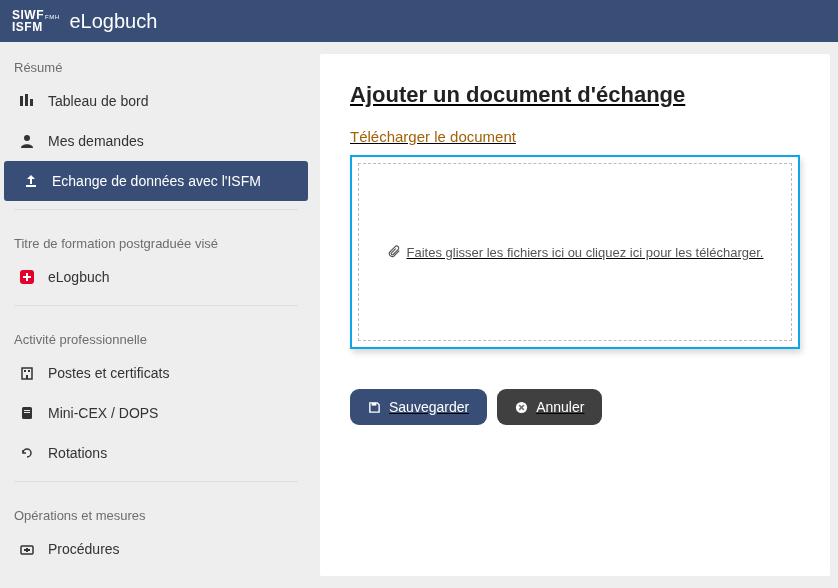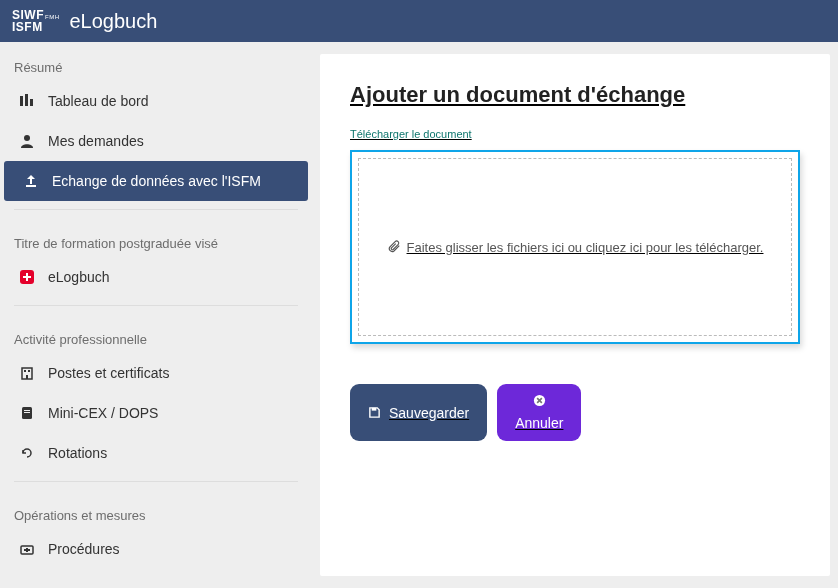--- a/index.html
+++ b/index.html
@@ -87,22 +87,22 @@
     border-radius: 2px;
     text-decoration: underline;
   }
   .page-title {
     font-size: 22px;
     color: #222;
     font-weight: 600;
     margin-bottom: 20px;
   }
   .field-label {
-    font-size: 11px;
-    color: #0f766e;
+    font-size: 15px;
+    color: #a16207;
     margin-bottom: 10px;
   }
   .upload-wrap {
     border: 2px solid #0ea5e9;
     padding: 6px;
     margin-bottom: 40px;
     box-shadow: 2px 4px 6px rgba(0,0,0,0.15);
   }
   .upload-inner {
     border: 1px dashed #bbb;
@@ -128,21 +128,21 @@
     align-items: center;
     gap: 8px;
     padding: 10px 18px;
     font-size: 14px;
     border: none;
     border-radius: 9px;
     cursor: pointer;
     color: #fff;
   }
   .btn-primary { background: #384e77; }
-  .btn-secondary { background: #6d28d9; flex-direction: column; }
+  .btn-secondary { background: #404040; }
   .btn .bicon {
     font-size: 13px;
     display:inline-flex;
   }
 </style>
 </head>
 <body>
 
 <div class="header">
   <div class="header-logo">

